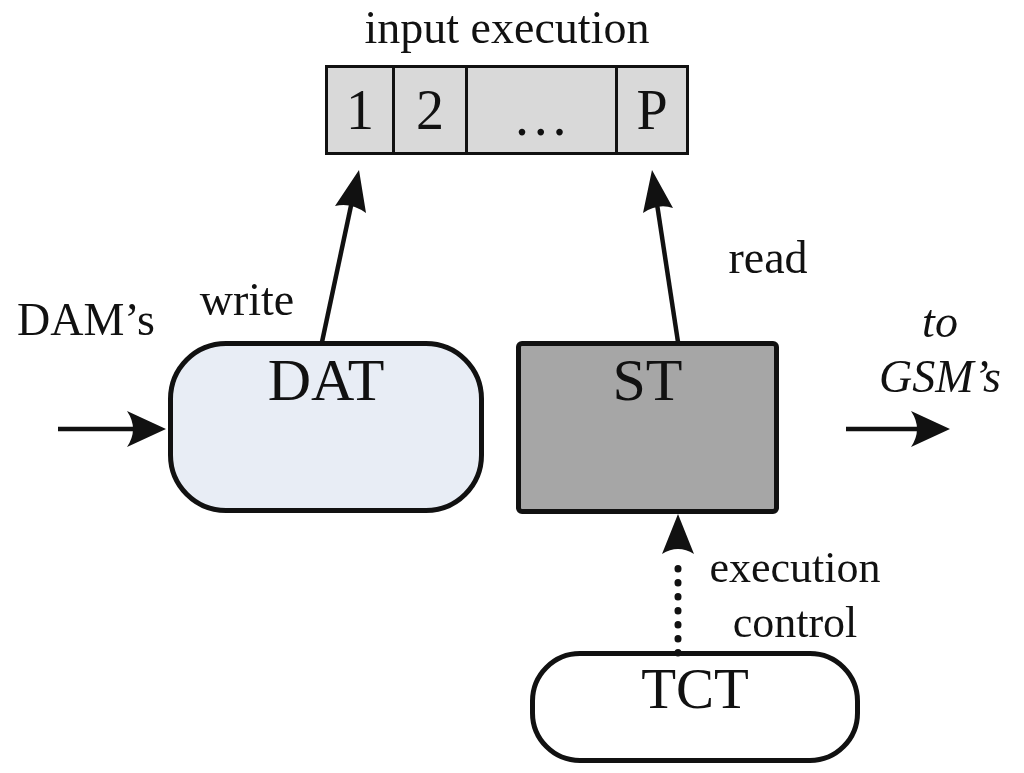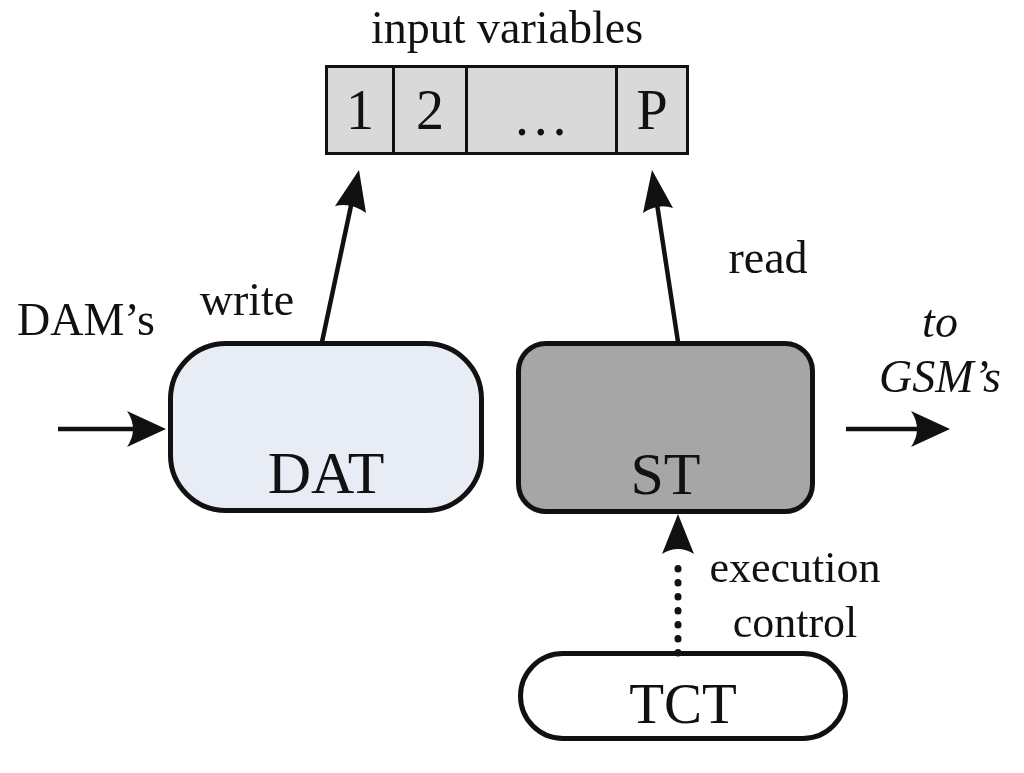--- a/index.html
+++ b/index.html
@@ -54,36 +54,36 @@
   .cell.c3 { flex: 152 0 0; }
   .cell.c4 { flex: 70 0 0; }
   .cell.c3 span { transform: translateY(6px); letter-spacing: 2px; }
 
   
   .node {
     position: absolute;
     box-sizing: border-box;
     border: 5px solid var(--line);
     display: flex;
-    align-items: flex-end;
+    align-items: flex-start;
     justify-content: center;
     font-size: 60px;
   }
   .node-dat {
     left: 168px; top: 341px; width: 316px; height: 172px;
     border-radius: 58px;
     background: var(--dat-fill, #e8edf5);
   }
   .node-st {
-    left: 516px; top: 341px; width: 299px; height: 173px;
-    border-radius: 30px;
+    left: 516px; top: 341px; width: 263px; height: 173px;
+    border-radius: 6px;
     background: var(--st-fill, #a6a6a6);
   }
   .node-tct {
-    left: 518px; top: 651px; width: 330px; height: 90px;
+    left: 530px; top: 651px; width: 330px; height: 112px;
     border-radius: 50px;
     background: var(--tct-fill, #ffffff);
     font-size: 57px;
   }
 
   
   .overlay {
     position: absolute;
     left: 0; top: 0;
     width: 1024px; height: 773px;
@@ -101,21 +101,21 @@
     stroke-dasharray: 0.5 13.5;
     stroke-linecap: round;
   }
   .head { fill: var(--line); stroke: none; }
 </style>
 </head>
 <body>
 
 <div class="canvas">
 
-  <div class="lbl lbl-title">input variables</div>
+  <div class="lbl lbl-title">input execution</div>
 
   <div class="itable">
     <div class="cell c1">1</div>
     <div class="cell c2">2</div>
     <div class="cell c3">
         <span>…</span>
       </div>
     <div class="cell c4">P</div>
   </div>
 

